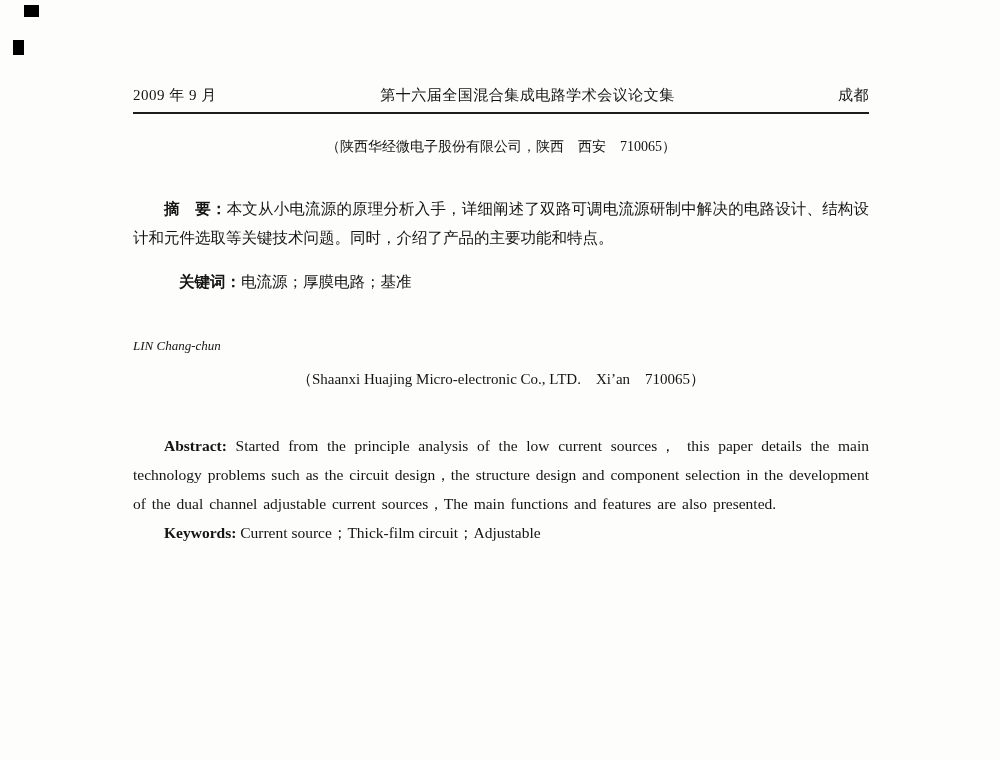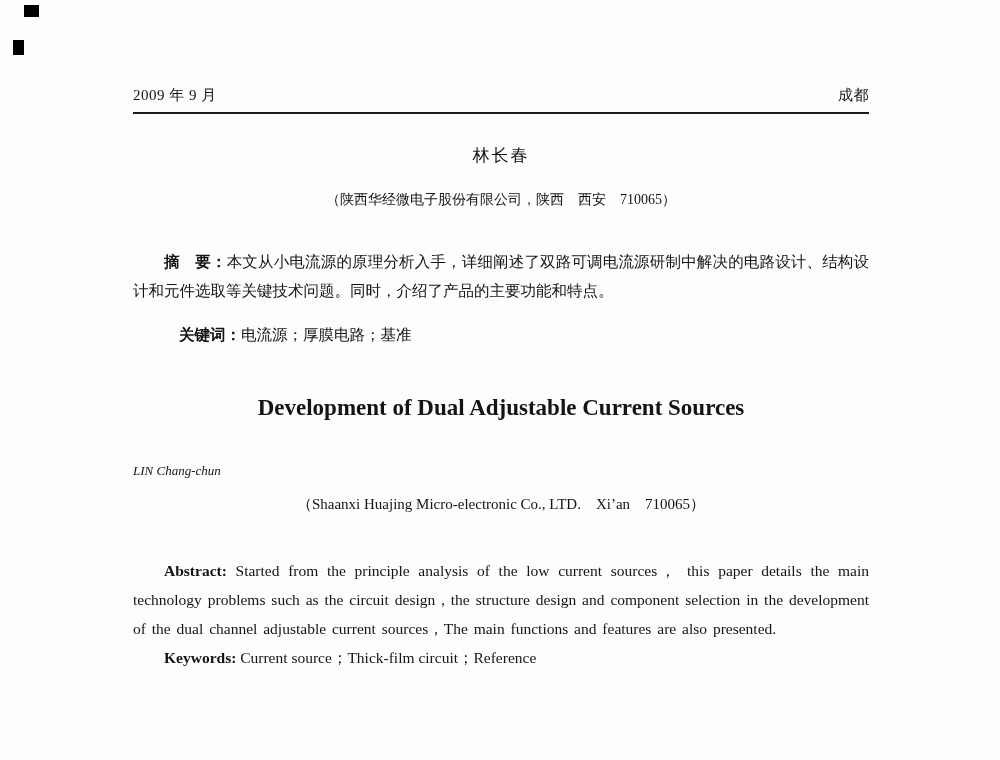--- a/index.html
+++ b/index.html
@@ -117,37 +117,36 @@
 
 <div class="page">
 
   <div class="artifact a1"></div>
   <div class="artifact a2"></div>
 
   <div class="content">
 
     <div class="header">
       <span>2009 年 9 月</span>
+      <span class="mid">第十六届全国混合集成电路学术会议论文集</span>
       <span>成都</span>
     </div>
     <div class="header-rule"></div>
 
 
-    <div class="cn-author">林长春</div>
 
     <div class="cn-affiliation">（陕西华经微电子股份有限公司，陕西　西安　710065）</div>
 
     <p class="cn-abstract"><b>摘　要：</b><span>本文从小电流源的原理分析入手，详细阐述了双路可调电流源研制中解决的电路设计、结构设计和元件选取等关键技术问题。同时，介绍了产品的主要功能和特点。</span></p>
 
     <p class="cn-keywords"><b>关键词：</b><span>电流源；厚膜电路；基准</span></p>
 
-    <h2 class="en-title">Development of Dual Adjustable Current Sources</h2>
 
     <div class="en-author">LIN Chang-chun</div>
 
     <div class="en-affiliation">（Shaanxi Huajing Micro-electronic Co., LTD.　Xi’an　710065）</div>
 
     <p class="en-abstract"><b>Abstract:</b> <span>Started from the principle analysis of the low current sources， this paper details the main technology problems such as the circuit design，the structure design and component selection in the development of the dual channel adjustable current sources，The main functions and features are also presented.</span></p>
 
-    <p class="en-keywords"><b>Keywords:</b> <span>Current source；Thick-film circuit；Reference</span></p>
+    <p class="en-keywords"><b>Keywords:</b> <span>Current source；Thick-film circuit；Adjustable</span></p>
 
   </div>
 </div>
 
 </body></html>

